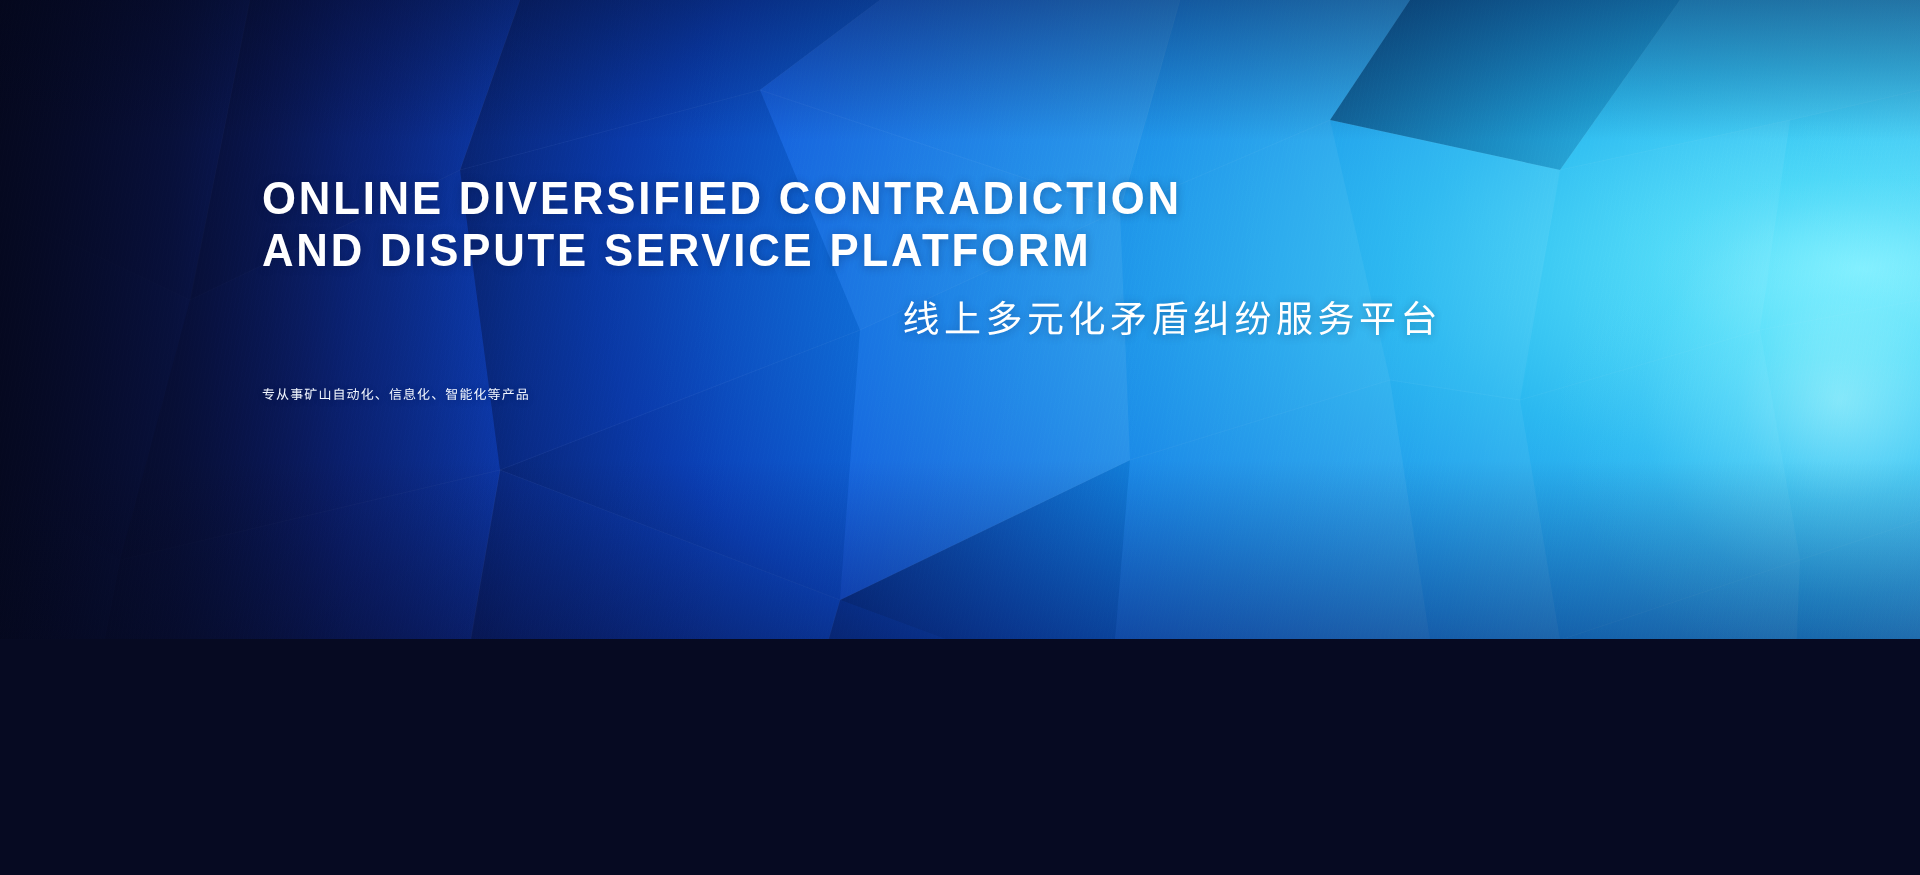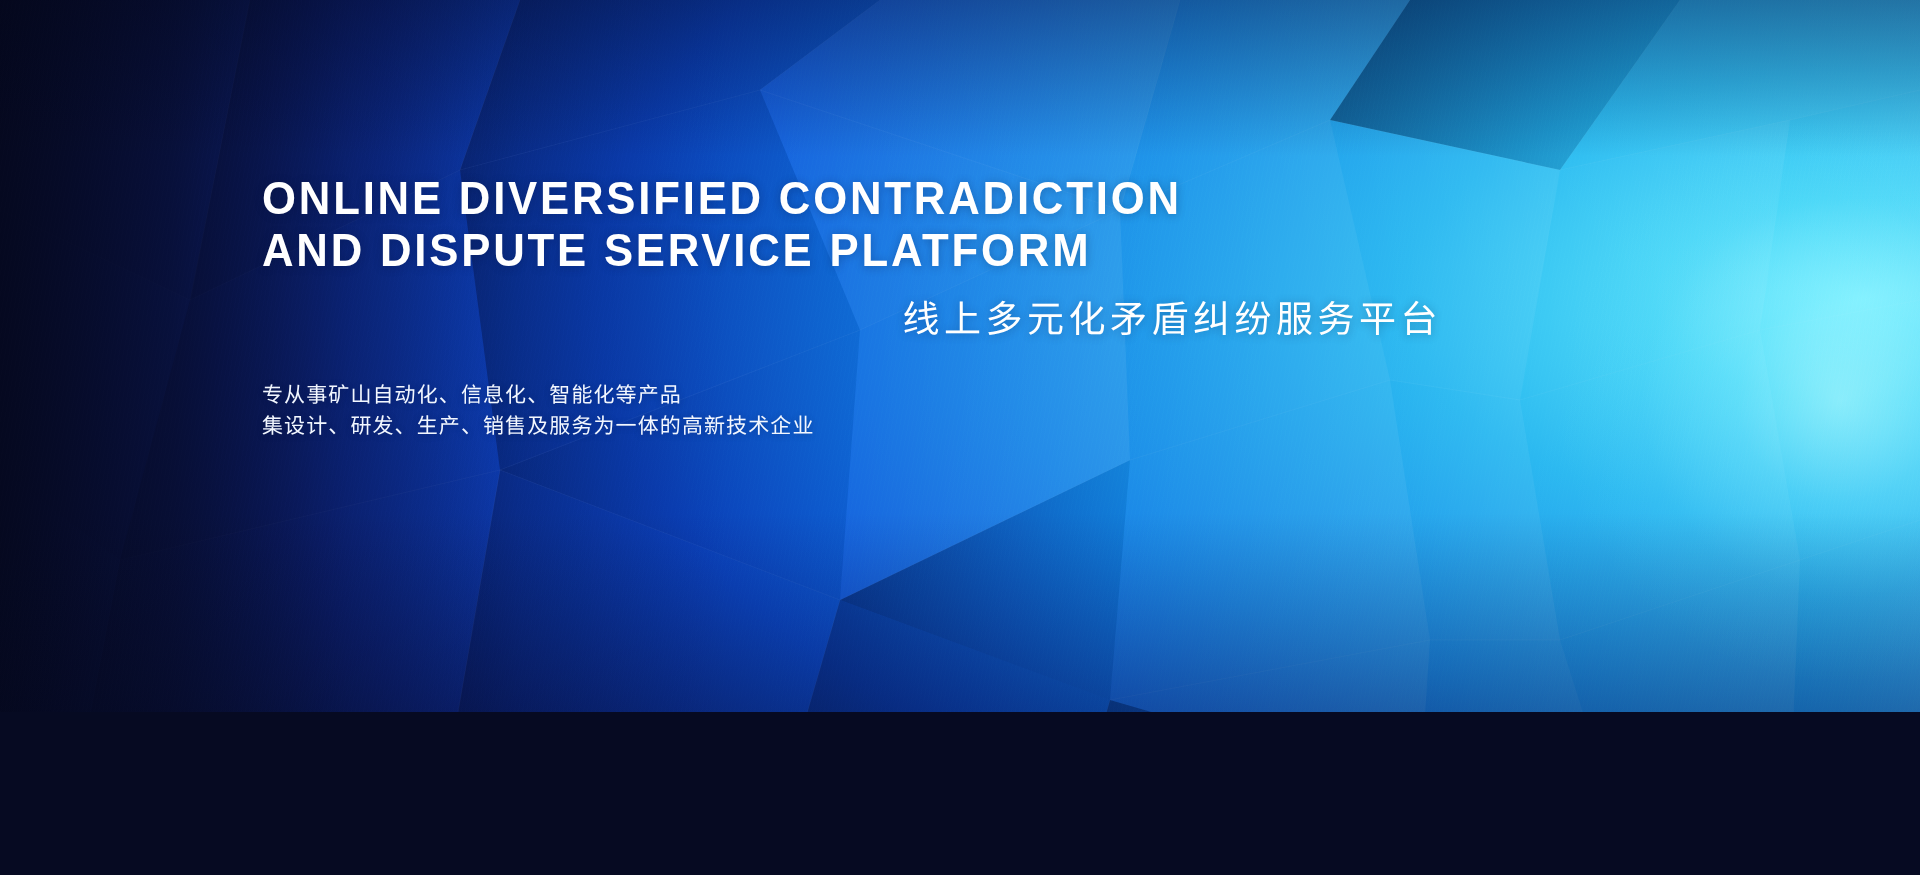--- a/index.html
+++ b/index.html
@@ -10,21 +10,21 @@
     height:875px;
     overflow:hidden;
     background:#060a22;
     font-family:"Liberation Sans","DejaVu Sans",sans-serif;
   }
 
   
   .hero {
     position:relative;
     width:1920px;
-    height:712px;
+    height:639px;
     overflow:hidden;
     background:#0a1038;
   }
 
   
   .hero-bg-base {
     position:absolute; inset:0;
     background:
       radial-gradient(120% 160% at 97% 42%, #7cf0ff 0%, #44d6f7 9%, #24b6f0 20%, #1383e6 38%, #0d4cd8 55%, #0e2a9a 72%, #0c1a5c 86%, #0a1038 100%);
   }
@@ -101,21 +101,21 @@
     font-weight:400;
     letter-spacing:4.5px;
     white-space:nowrap;
     text-shadow:0 1px 10px rgba(0,20,60,0.30);
     text-align:right;
   }
 
   .hero-desc {
     margin-top:36px;
     color:#f2f7ff;
-    font-size:21px;
+    font-size:13px;
     line-height:31px;
     font-weight:400;
     letter-spacing:1.1px;
     white-space:nowrap;
     text-shadow:0 1px 7px rgba(0,20,60,0.30);
   }
   .hero-desc .dline { display:block; }
 </style>
 </head>
 <body>
@@ -205,17 +205,16 @@
 
     <h1 class="hero-title">
       <span class="tline">ONLINE DIVERSIFIED CONTRADICTION</span>
       <span class="tline">AND DISPUTE SERVICE PLATFORM</span>
     </h1>
 
     <h2 class="hero-subtitle">线上多元化矛盾纠纷服务平台</h2>
 
     <div class="hero-desc">
       <span class="dline">专从事矿山自动化、信息化、智能化等产品</span>
-      <span class="dline">集设计、研发、生产、销售及服务为一体的高新技术企业</span>
     </div>
 
   </div>
 </div>
 
 </body></html>

